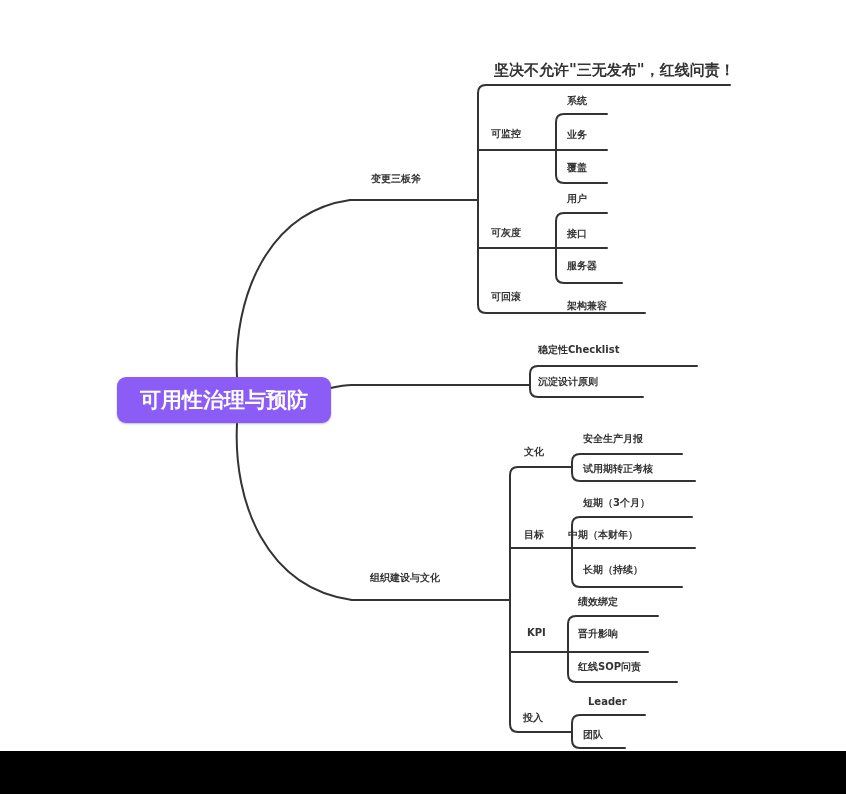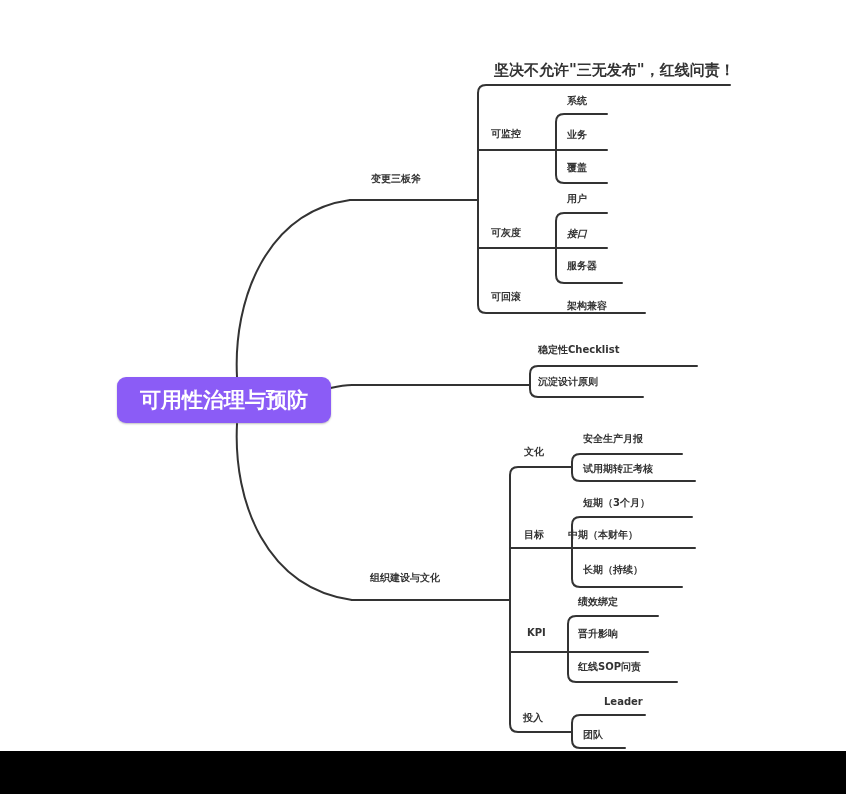--- a/index.html
+++ b/index.html
@@ -78,21 +78,21 @@
   <div class="node" style="left:371px;top:173px;">变更三板斧</div>
   <div class="node small" style="left:494px;top:62px;">坚决不允许"三无发布"，红线问责！</div>
 
   <div class="node" style="left:491px;top:128px;">可监控</div>
   <div class="node" style="left:567px;top:95px;">系统</div>
   <div class="node" style="left:567px;top:129px;">业务</div>
   <div class="node" style="left:567px;top:162px;">覆盖</div>
 
   <div class="node" style="left:491px;top:227px;">可灰度</div>
   <div class="node" style="left:567px;top:193px;">用户</div>
-  <div class="node" style="left:567px;top:228px;font-style:italic;">接口</div>
+  <div class="node" style="left:567px;top:228px;">接口</div>
   <div class="node" style="left:567px;top:260px;">服务器</div>
 
   <div class="node" style="left:491px;top:291px;">可回滚</div>
   <div class="node" style="left:567px;top:300px;">架构兼容</div>
 
   <div class="node" style="left:538px;top:344px;">稳定性Checklist</div>
   <div class="node" style="left:538px;top:376px;">沉淀设计原则</div>
 
   <div class="node" style="left:370px;top:572px;">组织建设与文化</div>
 
@@ -104,18 +104,18 @@
   <div class="node" style="left:583px;top:497px;">短期（3个月）</div>
   <div class="node" style="left:568px;top:529px;">中期（本财年）</div>
   <div class="node" style="left:583px;top:564px;">长期（持续）</div>
 
   <div class="node" style="left:527px;top:627px;">KPI</div>
   <div class="node" style="left:578px;top:596px;">绩效绑定</div>
   <div class="node" style="left:578px;top:628px;">晋升影响</div>
   <div class="node" style="left:578px;top:661px;">红线SOP问责</div>
 
   <div class="node" style="left:523px;top:712px;">投入</div>
-  <div class="node" style="left:588px;top:696px;margin-left:16px;">Leader</div>
+  <div class="node" style="left:588px;top:696px;">Leader</div>
   <div class="node" style="left:583px;top:729px;">团队</div>
 
   <div class="letterbox"></div>
 
 </div>
 
 </body></html>

